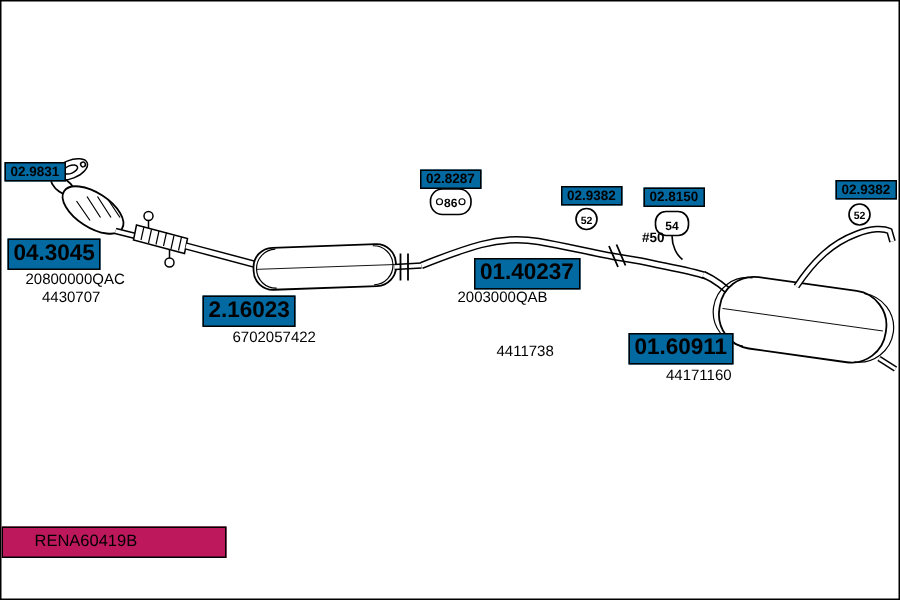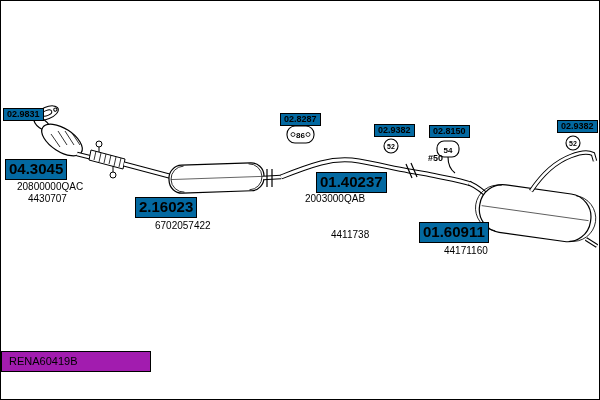--- a/index.html
+++ b/index.html
@@ -7,22 +7,22 @@
   body { font-family:"Liberation Sans", sans-serif; color:#000; }
   .canvas { position:relative; width:600px; height:400px; background:#fff; border:1px solid #000; overflow:hidden; }
   .canvas > svg { position:absolute; left:0; top:0; }
   .code-box { position:absolute; border:1px solid #000; background:#0369a1; font-weight:700;
               padding:0 3px; line-height:1.25; white-space:nowrap; z-index:3; }
   .code-big   { font-size:15px; }
   .code-small { font-size:9px; }
   .ref { position:absolute; font-size:10px; white-space:nowrap; z-index:3; }
   .clamp-label { position:absolute; font-size:9px; font-weight:700; z-index:3;margin-left:24px; }
   .footer-box { position:absolute; left:0; top:350px; width:150px; height:21px;
-                border:1px solid #000; background:#a21caf; font-size:11px; line-height:19px;
-                padding-left:7px; z-index:4; }
+                border:1px solid #000; background:#be185d; font-size:11px; line-height:19px;
+                padding-left:21px; z-index:4; }
   svg text { font-family:"Liberation Sans", sans-serif; font-weight:700; fill:#000; }
 </style>
 </head>
 <body>
 
 <div class="canvas">
 
   <svg width="600" height="400" viewBox="0 0 600 400">
 
     <g stroke="#000" fill="none" stroke-width="1" transform="rotate(-22 46 112)">

